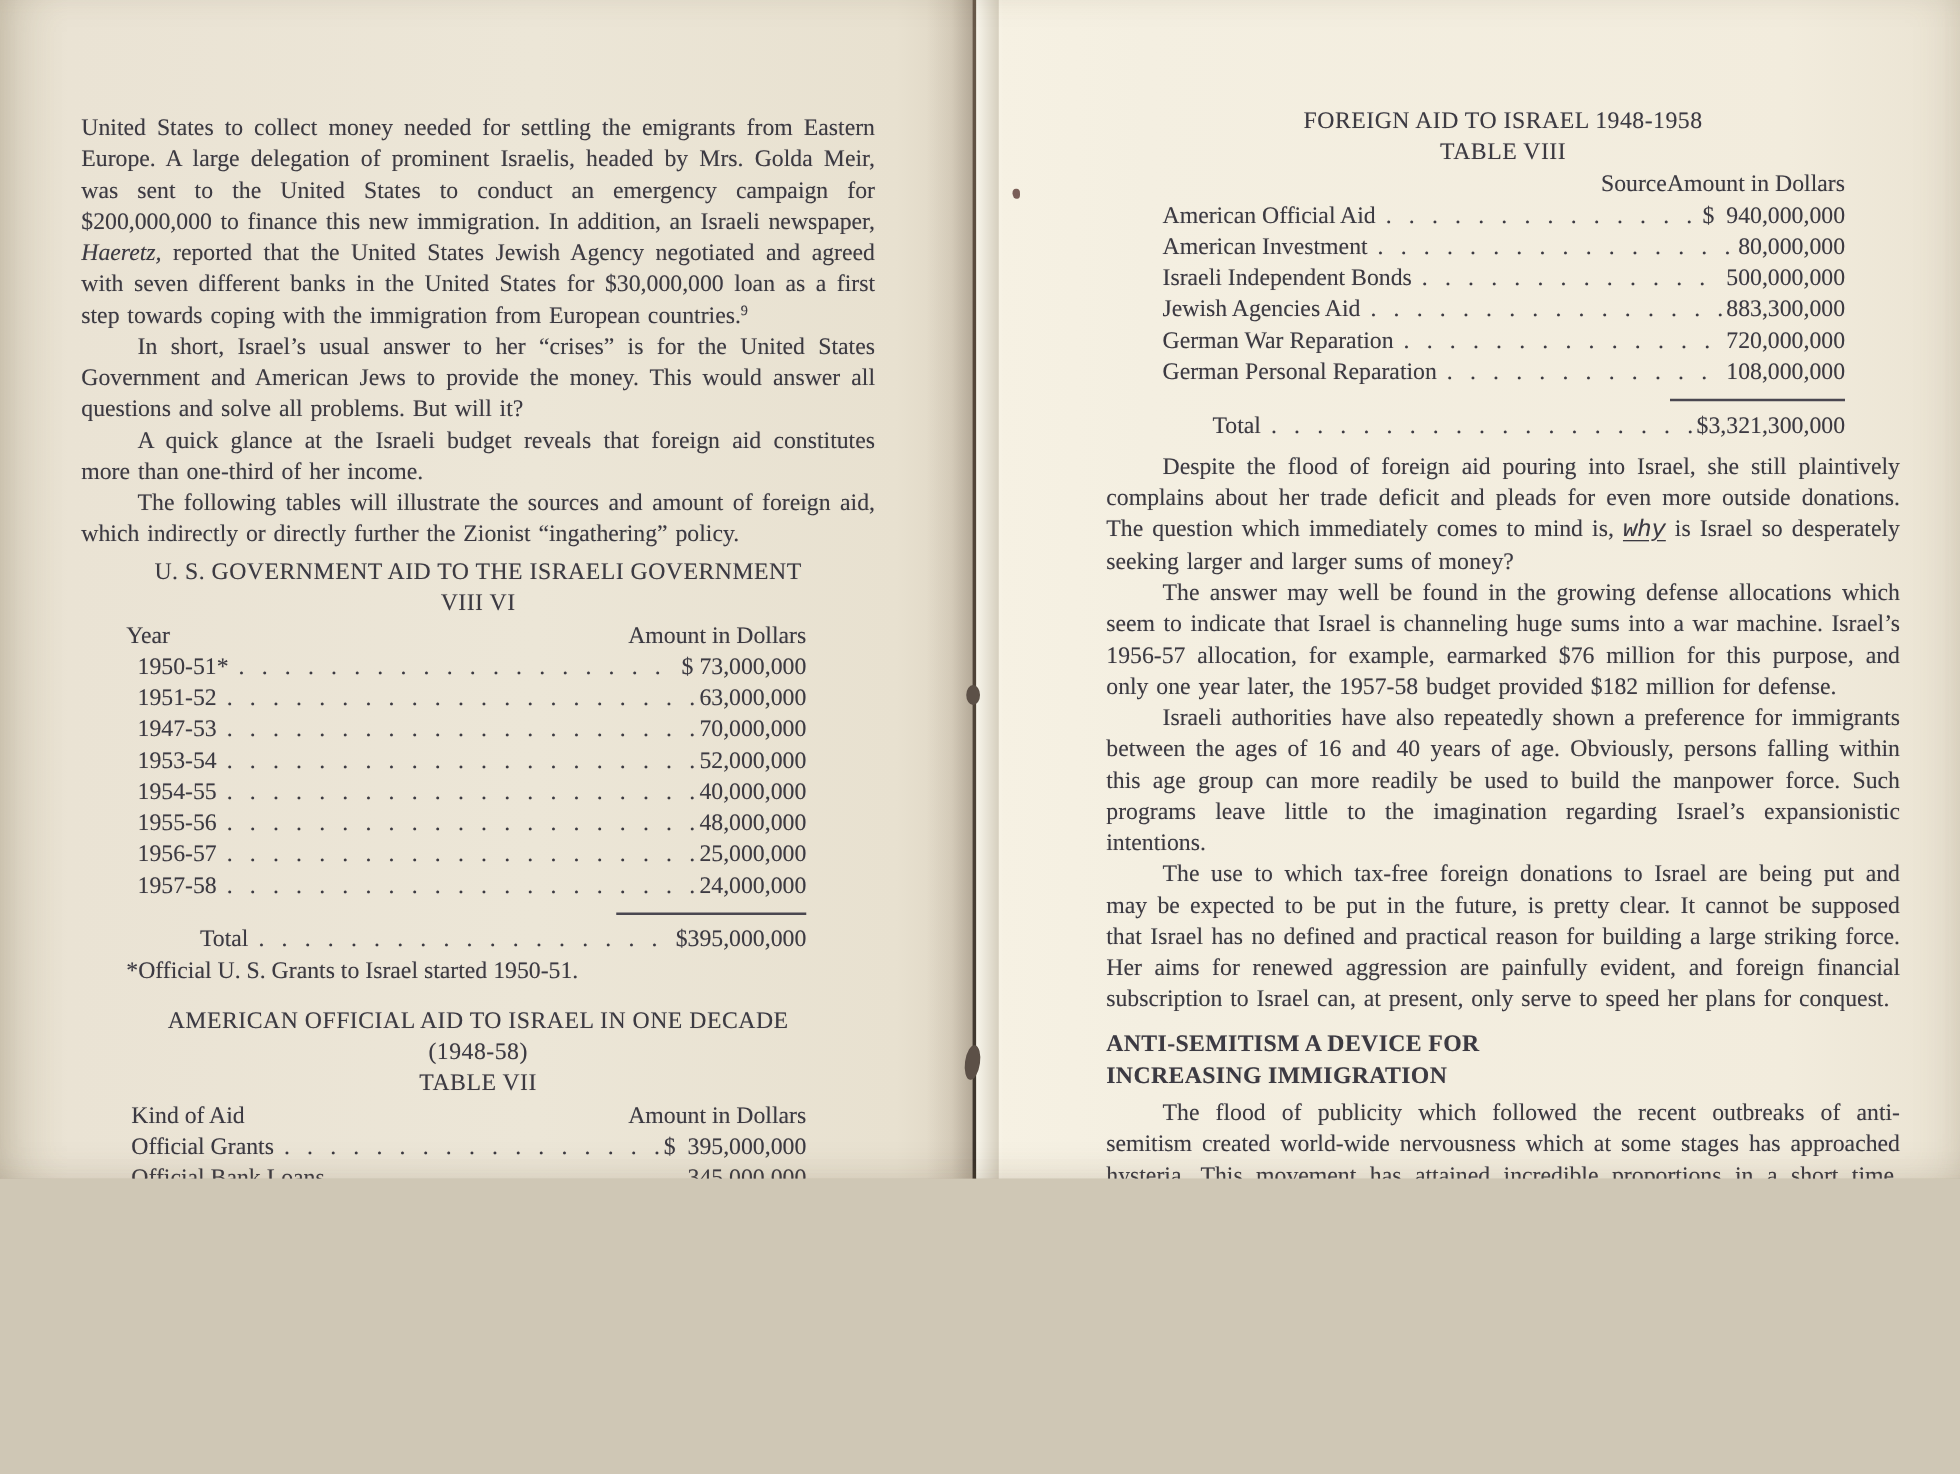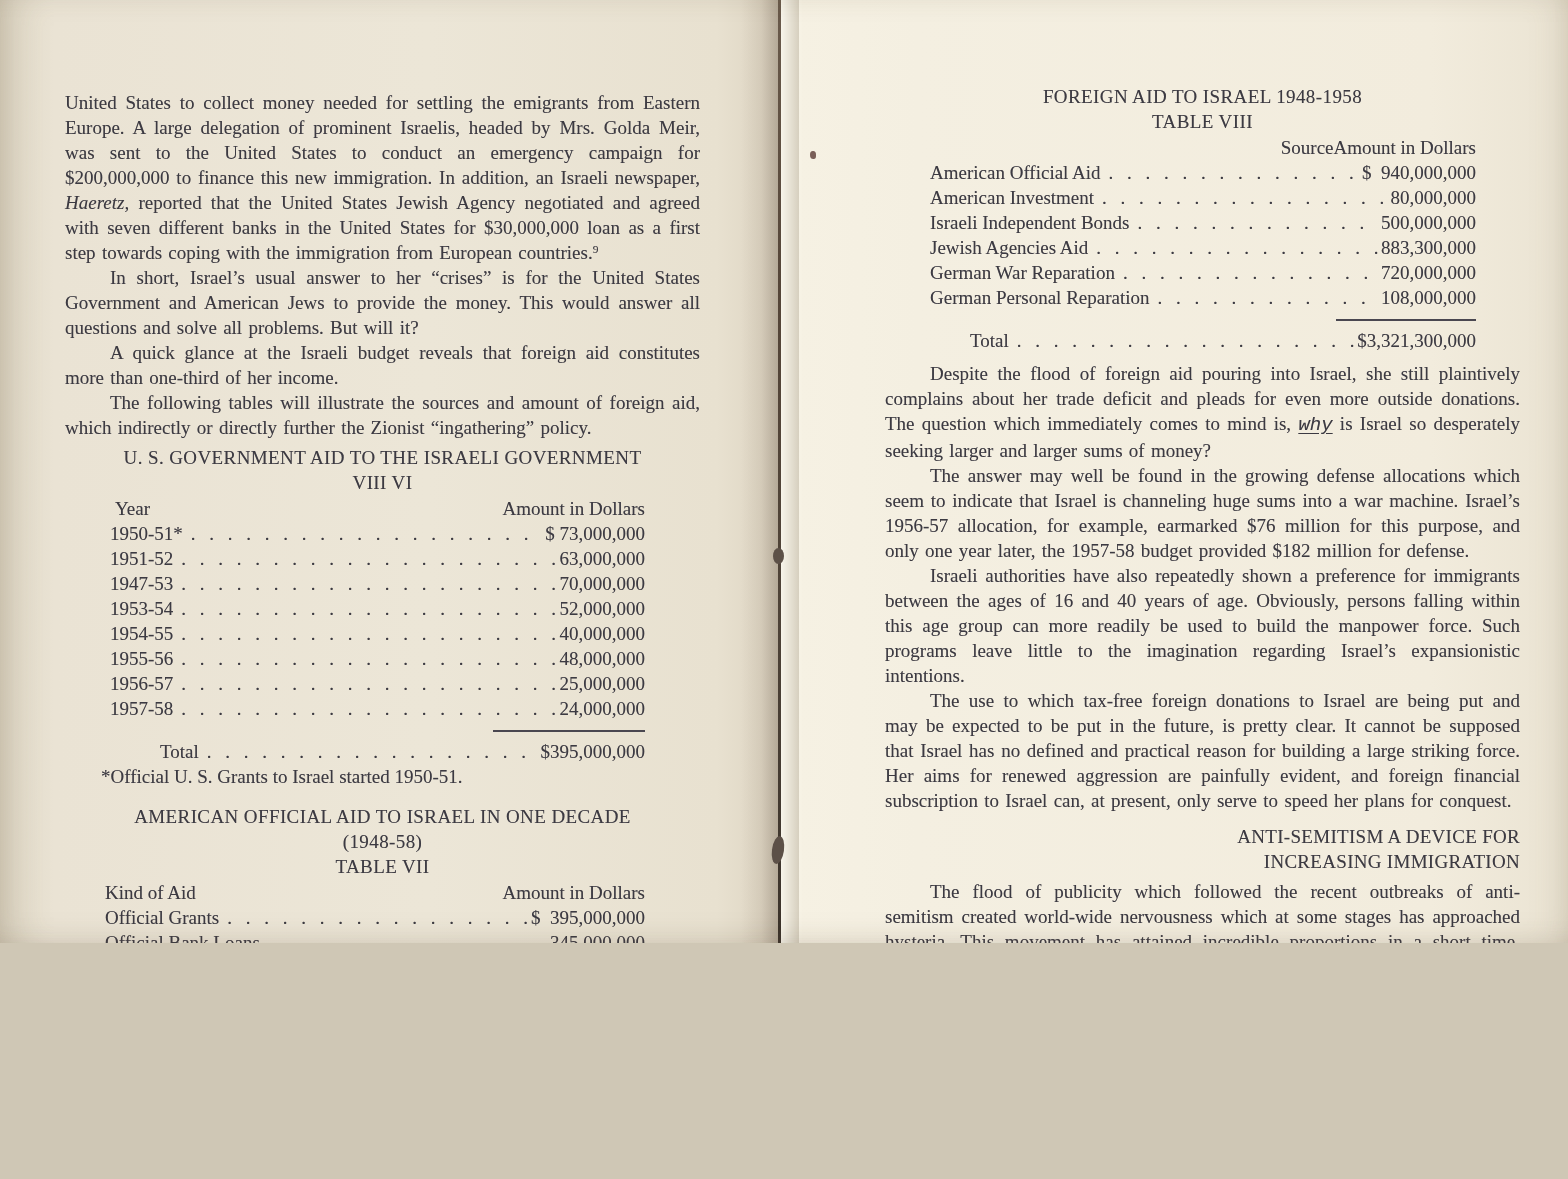--- a/index.html
+++ b/index.html
@@ -66,37 +66,37 @@
   sup { font-size: 0.6em; line-height: 0; vertical-align: 0.55em; }
 
   .table-title { text-align: center; margin: 5px 0 1px; letter-spacing: 0.4px; }
   .mt14 { margin-top: 15px; }
   .ftable { margin: 0; }
   .trow { display: flex; align-items: baseline; padding-right: 55px; }
   .t8 .trow { padding-right: 44px; justify-content: flex-end; }
   .thead { justify-content: space-between; }
   .tlabel { white-space: pre; }
   .t6 .tlabel { margin-left: 45px; }
-  .t6 .thead .tlabel { margin-left: 50px; }
+  .t6 .thead .tlabel { margin-left: 36px; }
   .t6 .total-row .tlabel { margin-left: 95px; }
   .t7 .tlabel { margin-left: 40px; }
   .t7 .total-row .tlabel { margin-left: 70px; }
   .t8 .tlabel { margin-left: 45px; }
   .t8 .total-row .tlabel { margin-left: 85px; }
   .leader { flex: 1 1 auto; overflow: hidden; white-space: nowrap; margin: 0 2px 0 8px; }
   .leader::after {
     content: ". . . . . . . . . . . . . . . . . . . . . . . . . . . . . . . . . . . . . . . .";
     letter-spacing: 4.5px;
   }
   .tamount { white-space: pre; }
   .total-rule { height: 2px; margin: 9px 55px 7px auto; width: 152px; background: #4a4750; }
   .t8-rule { margin-right: 44px; width: 140px; }
   .table-fn { margin: 0 0 0 36px; }
 
-  .section-heading { font-weight: 400; text-align: right; margin: 11px 0 5px; letter-spacing: 0.3px; }
+  .section-heading { font-weight: 700; text-align: left; margin: 11px 0 5px; letter-spacing: 0.3px; }
   .footnote-rule { width: 78px; height: 2px; background: #4c4a52; margin: 16px 0 4px 2px; }
   .footnote { font-size: 17px; margin: 16px; line-height: 23px; }
   .page-number { margin-top: auto; text-align: center; letter-spacing: 1px; padding-top: 6px; }
 </style>
 </head>
 <body>
 
 <div class="spread">
 
   <div class="page page-left">

